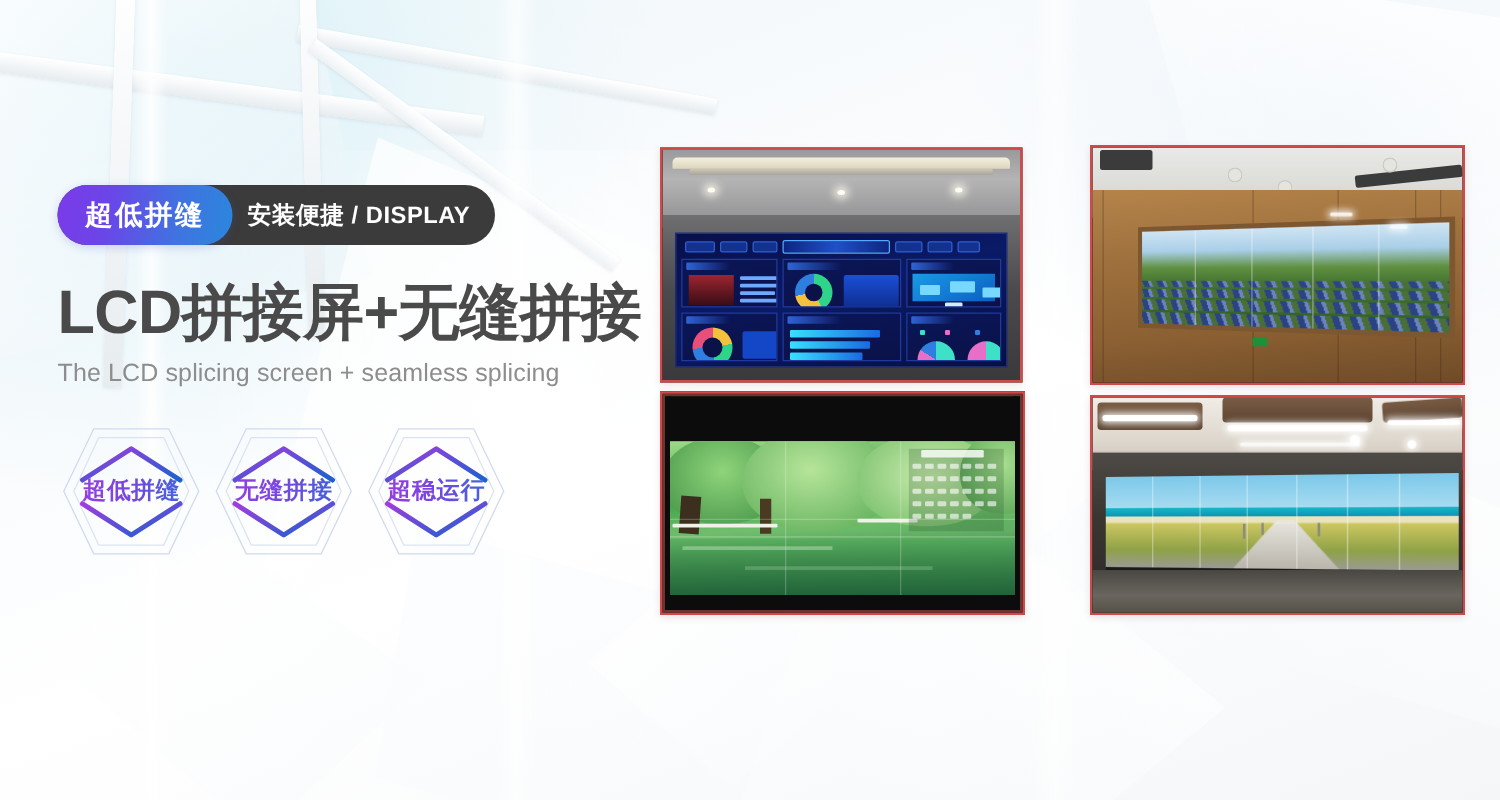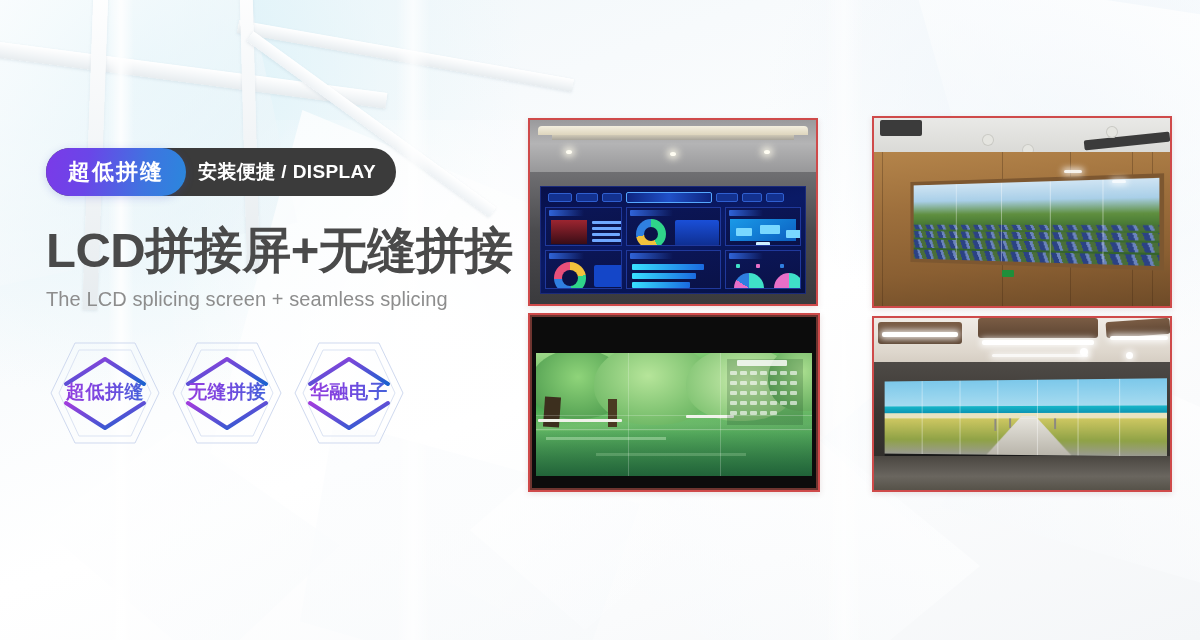--- a/index.html
+++ b/index.html
@@ -318,21 +318,21 @@
             <linearGradient id="cg3" x1="0" y1="0" x2="1" y2="1">
               <stop offset="0%" stop-color="#a23cdd"></stop>
                 <stop offset="100%" stop-color="#1a62cf"></stop>
             </linearGradient>
           </defs>
           <polygon points="29,6 89,6 113,56 89,106 29,106 5,56" fill="none" stroke="#cfd9ef" stroke-width="1"></polygon>
           <polygon points="33,13 85,13 105,56 85,99 33,99 13,56" fill="none" stroke="#dbe3f3" stroke-width="1"></polygon>
           <polyline points="20,47 59,22 98,47" fill="none" stroke="url(#cg3)" stroke-width="4" stroke-linecap="round" stroke-linejoin="round"></polyline>
           <polyline points="20,66 59,91 98,66" fill="none" stroke="url(#cg3)" stroke-width="4" stroke-linecap="round" stroke-linejoin="round"></polyline>
         </svg>
-        <div class="feature-label">华融电子</div>
+        <div class="feature-label">超稳运行</div>
       </div>
 
 
     </div>
   </div>
 
   <div class="photos">
 
     <div class="frame frame-tl">
       <div class="scene">

